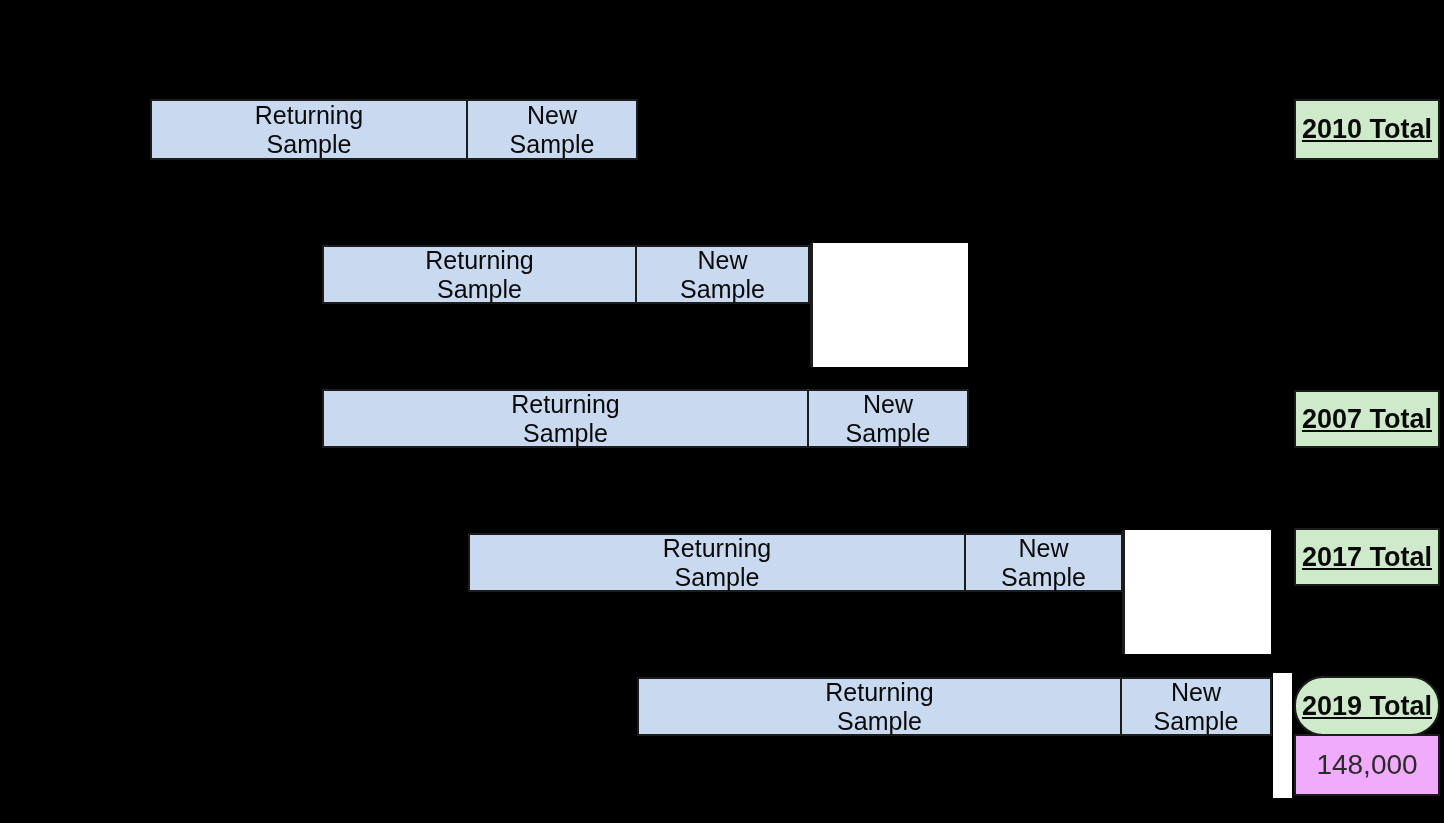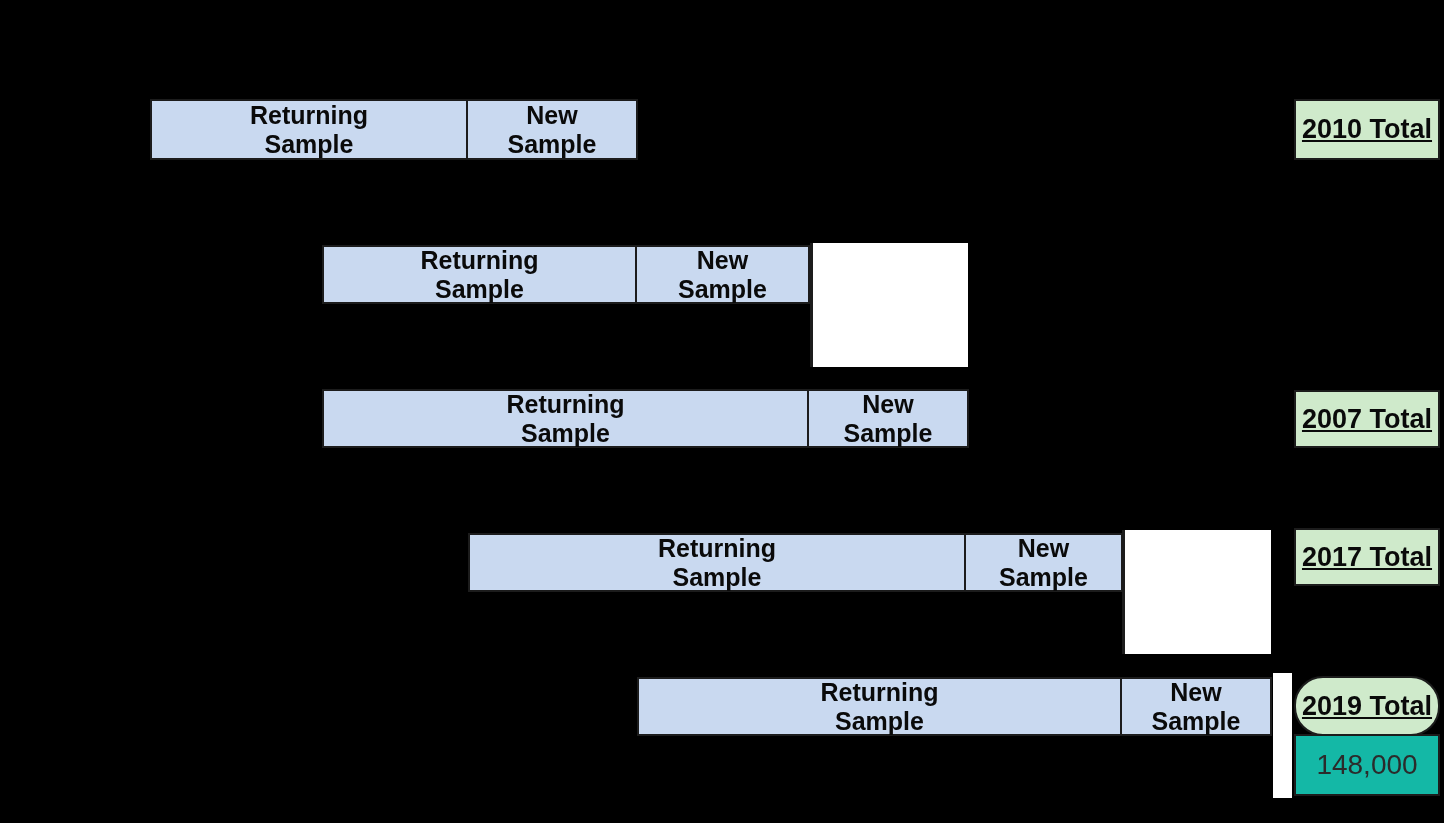--- a/index.html
+++ b/index.html
@@ -20,41 +20,41 @@
     box-sizing: border-box;
     display: flex;
     align-items: center;
     justify-content: center;
     text-align: center;
   }
   .sample {
     background: #c9d9f0;
     border: 2px solid #1c1c1c;
     color: #0a0a0a;
-    font-weight: bold;
+    font-weight: normal;
     font-size: 25px;
     line-height: 29px;
     white-space: pre-line;
   }
   .total {
     background: #cfeacb;
     border: 2px solid #1c1c1c;
     color: #0a0a0a;
     font-weight: bold;
     font-size: 27px;
     left: 1294px;
     width: 146px;
     text-decoration: underline;
   }
   .attrition {
     background: #ffffff;
     border-left: 3px solid #1c1c1c;
   }
   .value {
-    background: #14b8a6;
+    background: #f0abfc;
     border: 2px solid #1c1c1c;
     color: #2b2b2b;
     font-size: 28px;
     font-weight: normal;
   }
 
   
   .r0-ret { left: 150px; top: 99px;  width: 318px; height: 61px; }
   .r0-new { left: 466px; top: 99px;  width: 172px; height: 61px; }
   .r0-tot { top: 99px;  height: 61px; }

